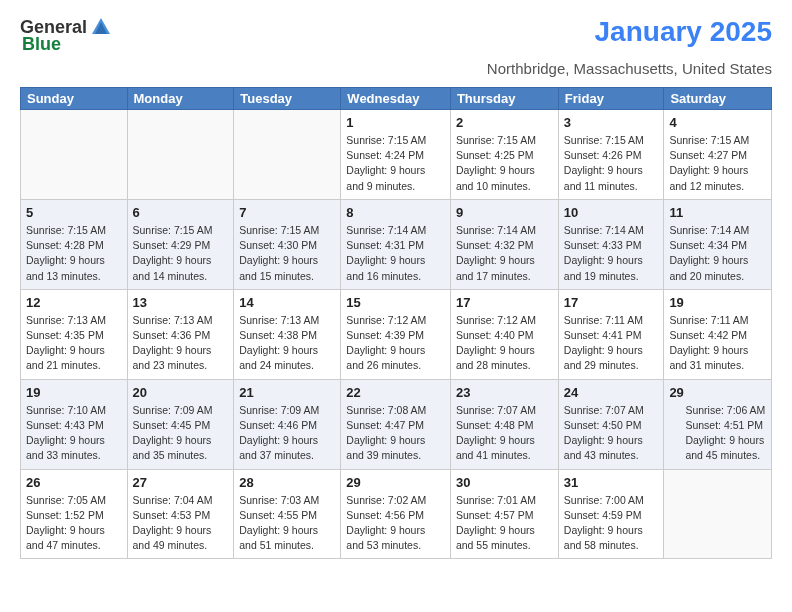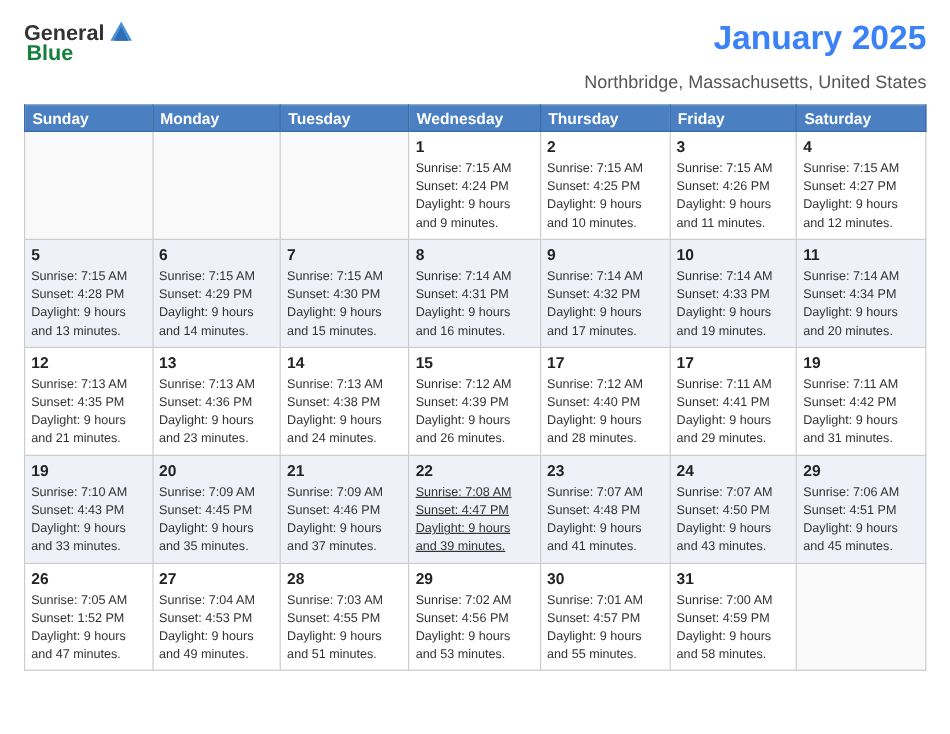--- a/index.html
+++ b/index.html
@@ -275,42 +275,42 @@
           </td>
           <td>
             <span class="day-num">21</span>
             <div class="day-info" style="white-space: pre-line;">Sunrise: 7:09 AM
 Sunset: 4:46 PM
 Daylight: 9 hours
 and 37 minutes.</div>
           </td>
           <td>
             <span class="day-num">22</span>
-            <div class="day-info" style="white-space: pre-line; text-decoration: underline;">Sunrise: 7:08 AM
+            <div class="day-info" style="white-space: pre-line;">Sunrise: 7:08 AM
 Sunset: 4:47 PM
 Daylight: 9 hours
 and 39 minutes.</div>
           </td>
           <td>
             <span class="day-num">23</span>
             <div class="day-info" style="white-space: pre-line;">Sunrise: 7:07 AM
 Sunset: 4:48 PM
 Daylight: 9 hours
 and 41 minutes.</div>
           </td>
           <td>
             <span class="day-num">24</span>
             <div class="day-info" style="white-space: pre-line;">Sunrise: 7:07 AM
 Sunset: 4:50 PM
 Daylight: 9 hours
 and 43 minutes.</div>
           </td>
           <td>
             <span class="day-num">29</span>
-            <div class="day-info" style="white-space: pre-line;">Sunrise: 7:06 AM
+            <div class="day-info" style="white-space: pre-line; margin-left: 16px;">Sunrise: 7:06 AM
 Sunset: 4:51 PM
 Daylight: 9 hours
 and 45 minutes.</div>
           </td>
         </tr>
         <tr>
           <td>
             <span class="day-num">26</span>
             <div class="day-info" style="white-space: pre-line;">Sunrise: 7:05 AM
 Sunset: 1:52 PM

